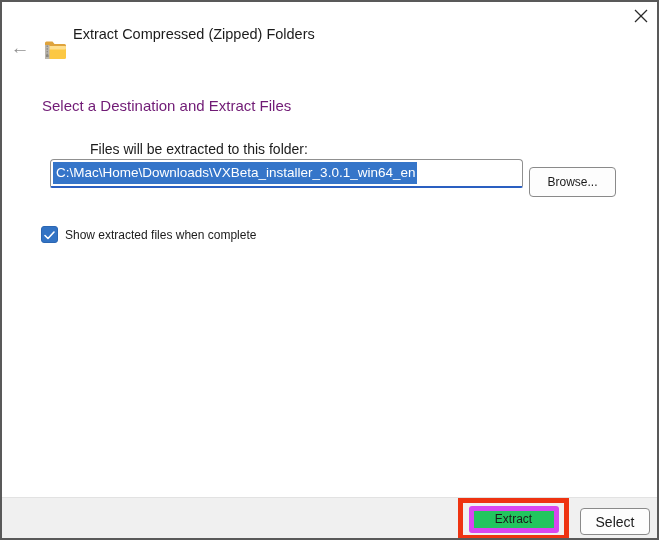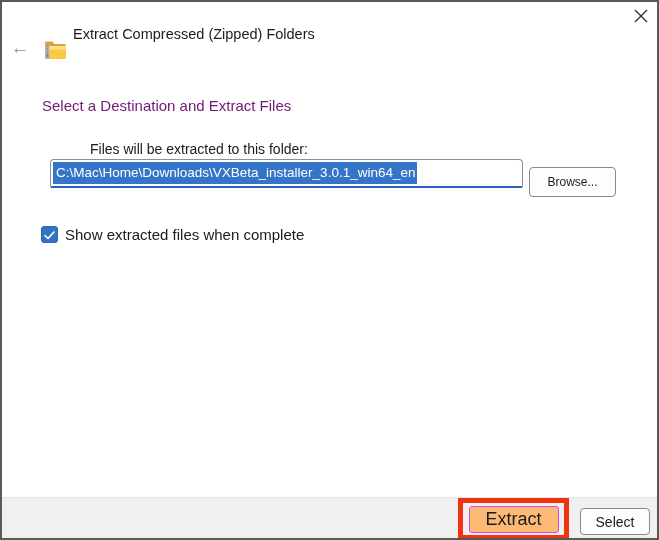--- a/index.html
+++ b/index.html
@@ -125,21 +125,21 @@
     width: 17px;
     height: 17px;
     background: #3273c4;
     border: 1px solid #2b66b2;
     border-radius: 3px;
     display: flex;
     align-items: center;
     justify-content: center;
   }
   .checkbox-label {
-    font-size: 15px;
+    font-size: 12px;
     color: #1b1b1b;
     white-space: nowrap;
   }
   
   .footer {
     position: absolute;
     left: 0;
     bottom: 0;
     width: 655px;
     height: 41px;
@@ -154,24 +154,24 @@
     height: 42px;
     border: 5px solid #ee3311;
     display: flex;
     align-items: center;
     justify-content: center;
     z-index: 2;
   }
   .extract-btn {
     width: 90px;
     height: 27px;
-    background: #fdba74;
-    border: 1px solid #d946ef;
+    background: #22c55e;
+    border: 5px solid #d946ef;
     border-radius: 3px;
-    font-size: 18px;
+    font-size: 12px;
     color: #1b1b1b;
     display: flex;
     align-items: center;
     justify-content: center;
     cursor: default;
   }
   .cancel-btn {
     position: absolute;
     left: 578px;
     top: 506px;

